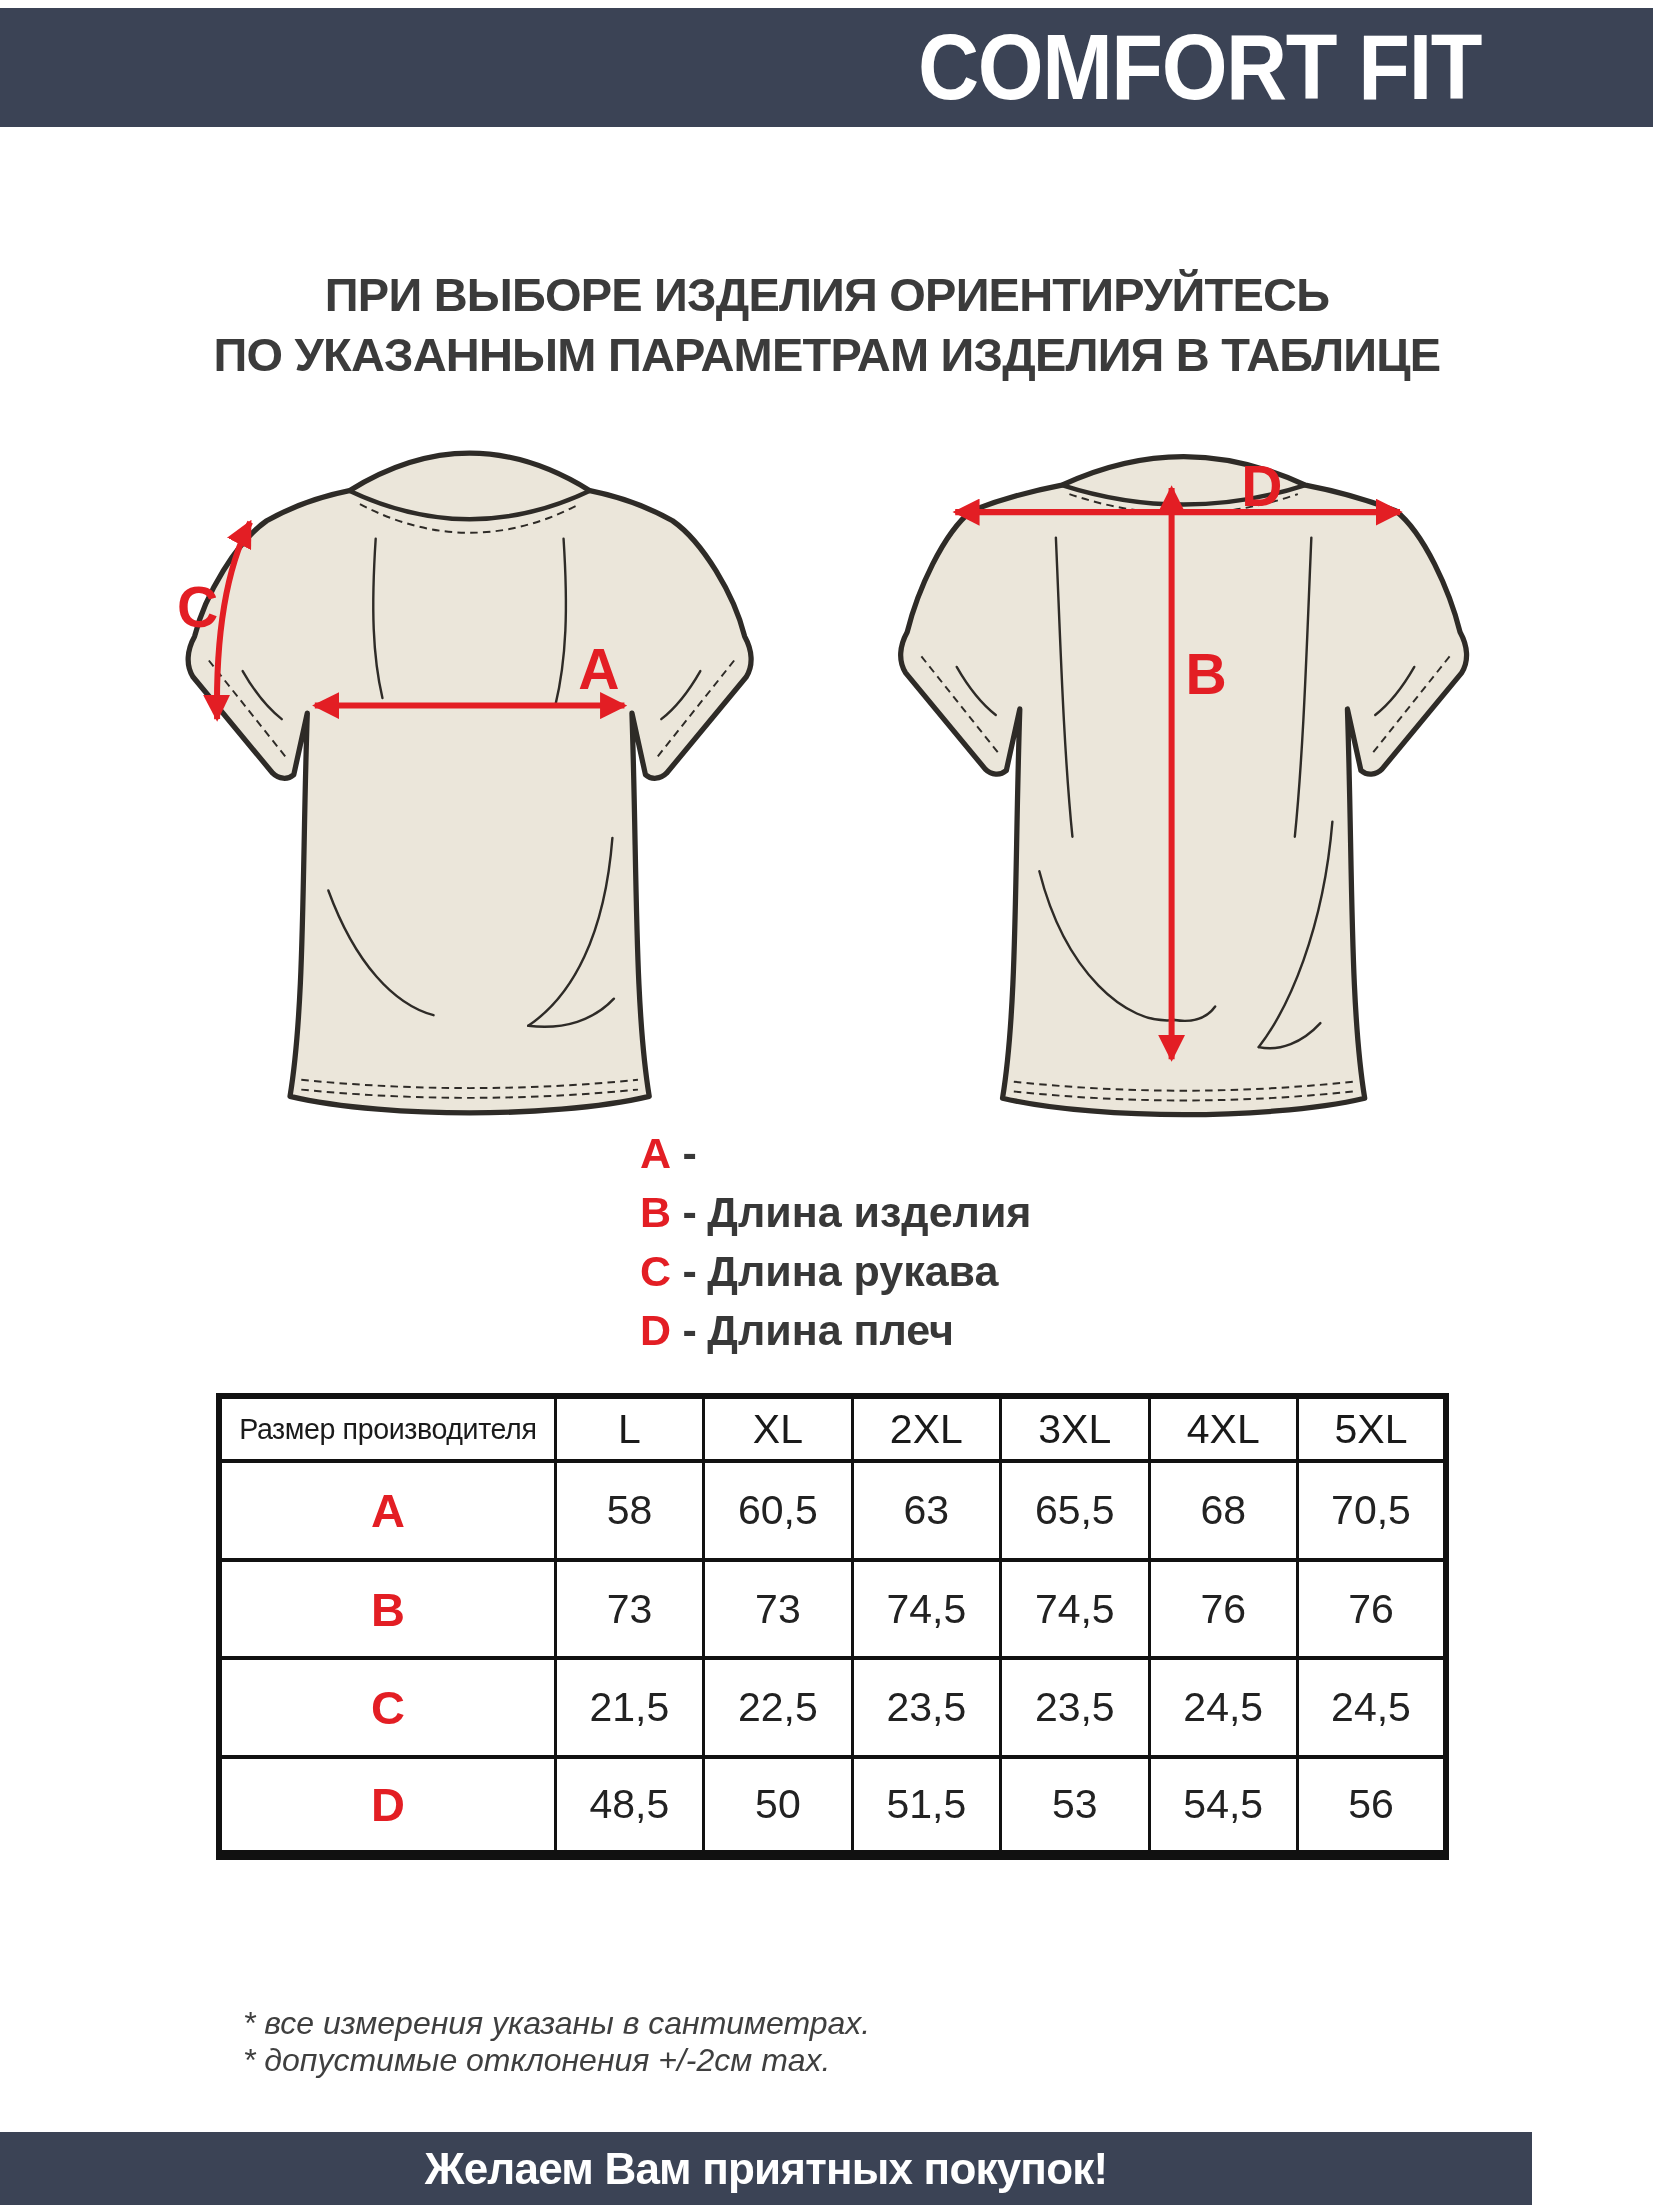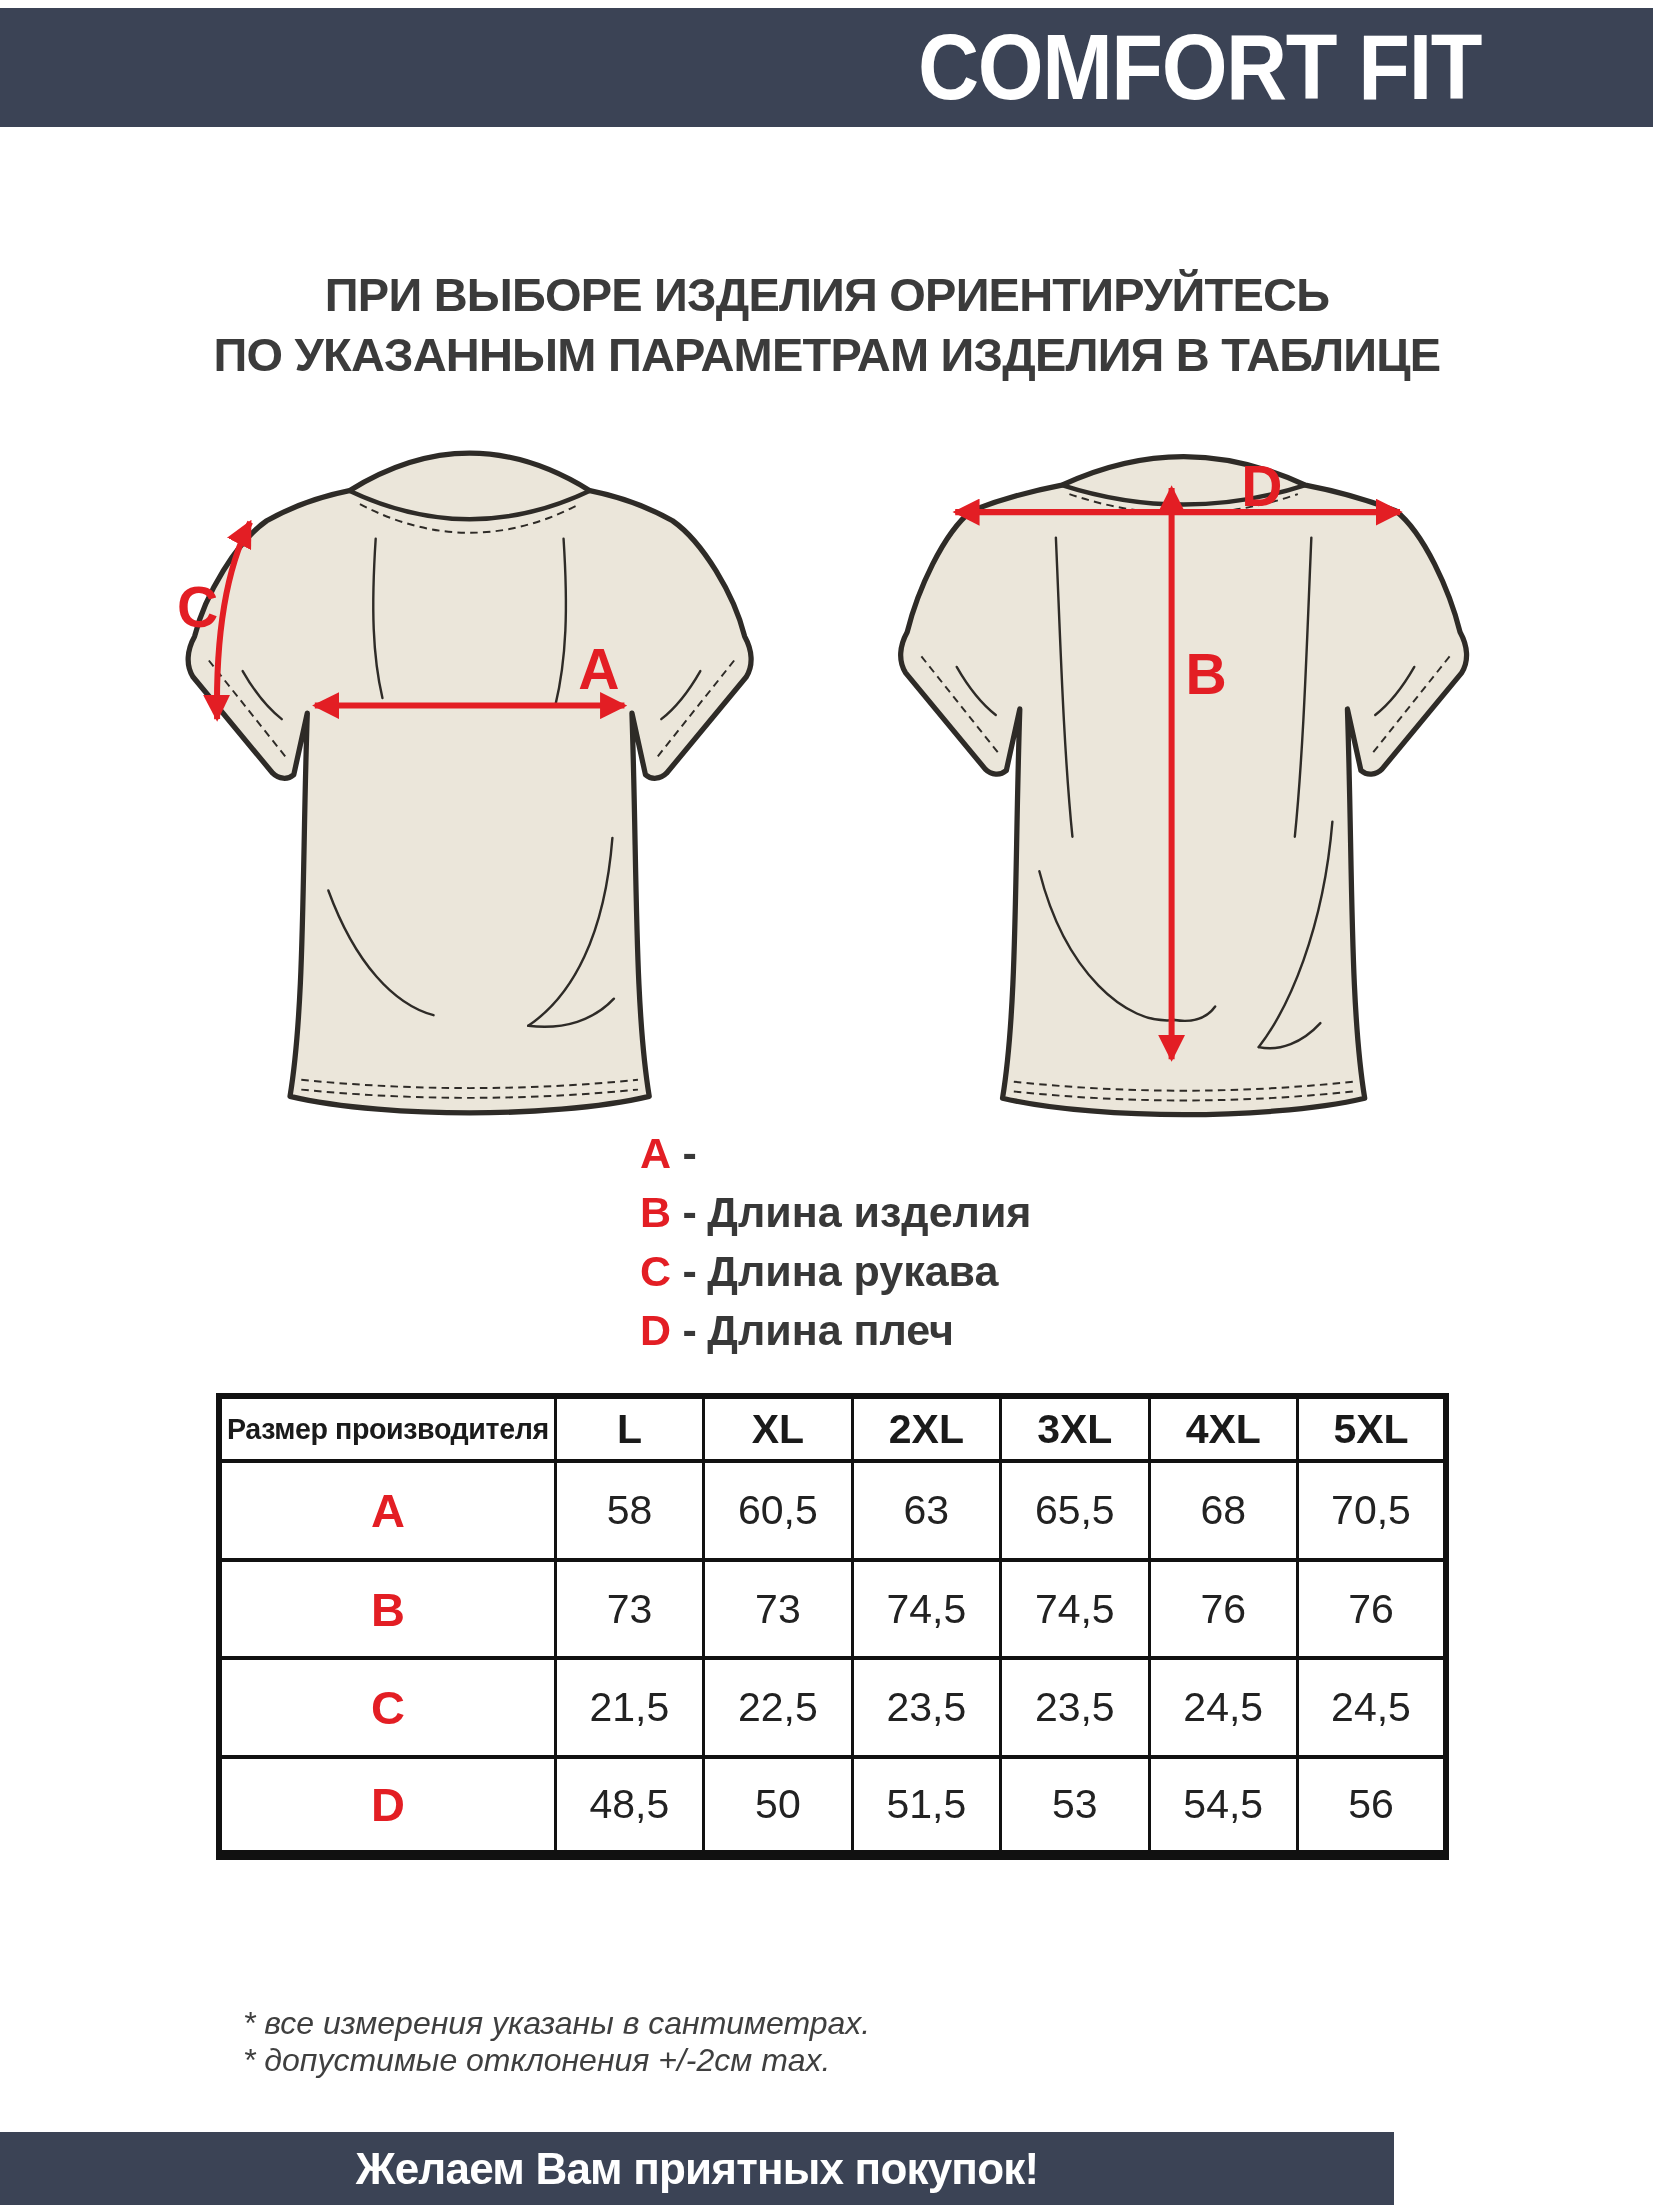--- a/index.html
+++ b/index.html
@@ -40,32 +40,32 @@
 
   
   table.sizes{position:absolute;left:216px;top:1393px;width:1233px;border-collapse:collapse;
               table-layout:fixed;border:6.8px solid #111;border-bottom-width:10.5px;}
   table.sizes td{border:3px solid #111;border-top-width:4.5px;border-bottom-width:4.5px;
                  text-align:center;vertical-align:middle;color:var(--tableink);padding:0;}
   col.c0{width:27.4%;}
   col.cn{width:12.1%;}
   tr.r1{height:65px;} tr.r2{height:71px;}
   tr.rA{height:99px;} tr.rB{height:98px;} tr.rC{height:99px;} tr.rD{height:98px;}
-  tr.r1 td{font-weight:700;font-size:41px;}
+  tr.r1 td{font-weight:400;font-size:41px;}
   tr.r1 td:first-child{font-size:28.6px;letter-spacing:-0.4px;}
   tr.r2 td{font-weight:700;font-size:47px;}
   tr.r2 td:first-child{font-size:31px;}
   tr.rdata td{font-weight:400;font-size:41px;color:#222;}
   tr.rdata td:first-child{font-weight:700;font-size:47px;color:var(--red);}
 
   
   .notes{position:absolute;left:235px;top:2005px;font-style:italic;font-size:32px;line-height:37px;color:#3f3f3f;margin-left:8px;}
 
   
-  .bottombar{position:absolute;left:0;top:2132px;width:1394px;height:74px;background:var(--navy);
+  .bottombar{position:absolute;left:0;top:2132px;width:1532px;height:74px;background:var(--navy);
              display:flex;align-items:center;justify-content:center;}
   .bottombar span{color:#ffffff;font-weight:700;font-size:44px;letter-spacing:-0.8px;}
 </style>
 </head>
 <body>
 
 <div class="page">
 
   <header class="topbar">
     <span class="title">COMFORT FIT</span>

